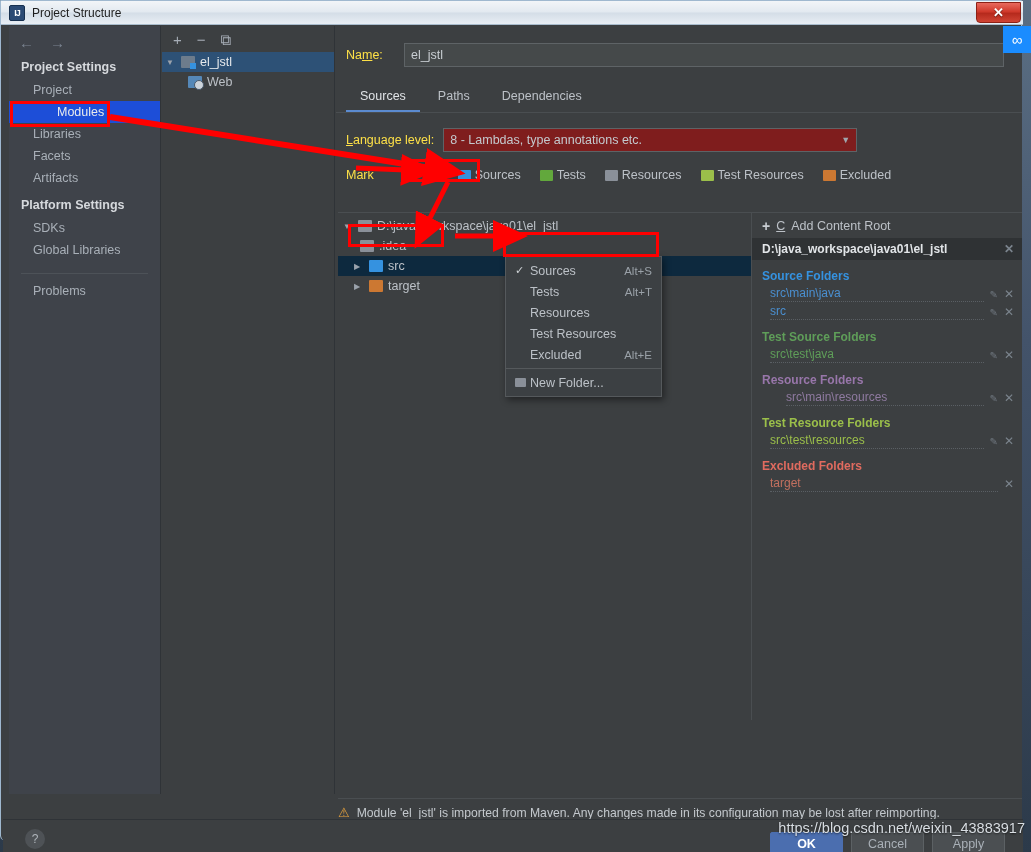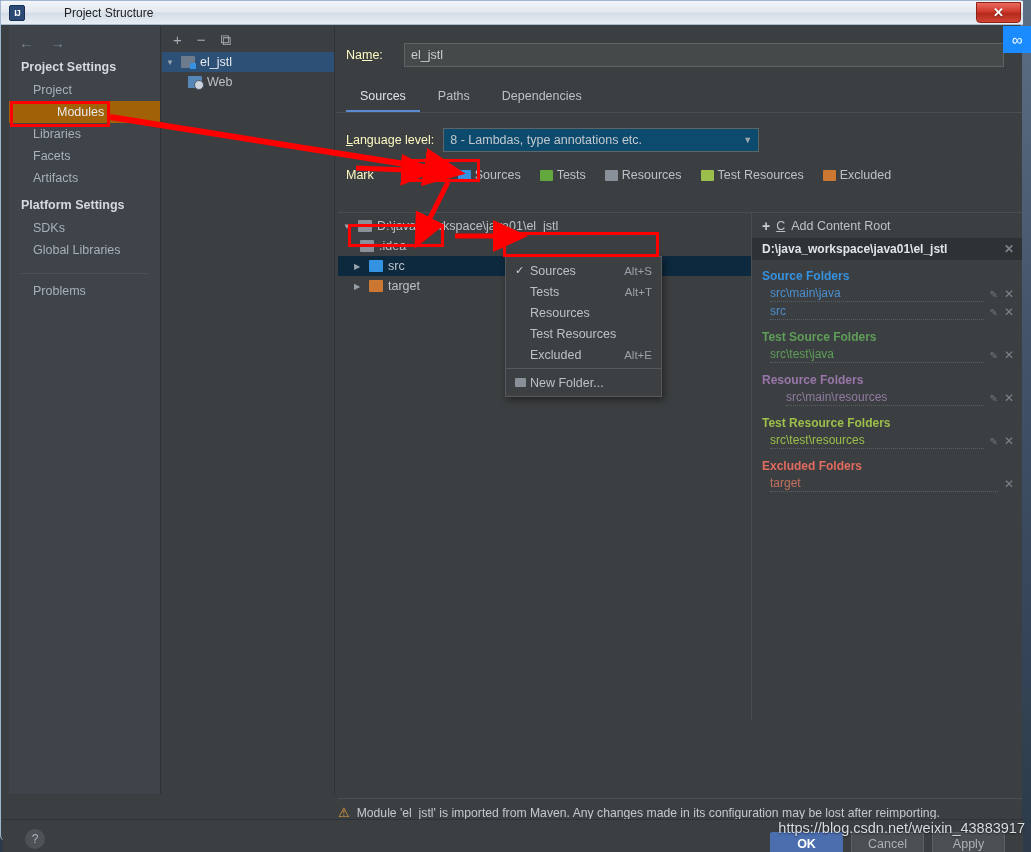--- a/index.html
+++ b/index.html
@@ -19,21 +19,21 @@
   .win-frame {
     position: absolute; left: 0; top: 0; width: 1022px; height: 840px;
     background: #3c3f41;
     border: 1px solid #9fb8cf;
     border-radius: 0 0 4px 4px;
   }
   .titlebar {
     position: absolute; left: 0; top: 0; width: 1022px; height: 24px;
     background: linear-gradient(180deg,#f2f5f8 0%, #e2e9f0 48%, #d4dde7 52%, #e8eef4 100%);
     border-bottom: 1px solid #a9bccd;
-    display: flex; align-items: center; gap: 32px;
+    display: flex; align-items: center;
   }
   .title-icon {
     width: 16px; height: 16px; margin-left: 8px; margin-right: 7px;
     background: #2b4a74;
     border: 1px solid #17304f;
     border-radius: 2px;
     color: #fff; font-size: 9px; font-weight: bold;
     display: flex; align-items: center; justify-content: center;
     letter-spacing: -1px;
   }
@@ -84,21 +84,21 @@
   .sb-group {
     color: #d6d9dd; font-size: 12.5px; font-weight: bold;
     padding: 9px 0 5px 12px;
   }
   .sb-item {
     color: #a9b0b8; font-size: 12.5px;
     padding: 4px 0 4px 24px;
     cursor: pointer;
   }
   .sb-item.selected {
-    background: #a16207;
+    background: #1d4ed8;
     color: #e8eaec;
     padding-left: 48px;
   }
   .sb-sep {
     height: 1px; background: #4d5258; margin: 12px 12px 6px 12px;
   }
 
   
   .modcol {
     position: absolute; left: 160px; top: 0px;
@@ -130,21 +130,21 @@
 
   
   .mainpanel {
     position: absolute; left: 334px; top: 0px;
     width: 686px; height: 768px;
     background: #3c3f41;
   }
   .row-name {
     display: flex; align-items: center; padding: 17px 0 0 10px;
   }
-  .lbl { color: #fef9c3; font-size: 12.5px; }
+  .lbl { color: #fde047; font-size: 12.5px; }
   .u { text-decoration: underline; }
   .txtinput {
     background: #45494a; border: 1px solid #5e6366;
     color: #c9ced3; font-size: 12.5px;
     padding: 4px 6px; outline: none;
   }
   .tabs {
     display: flex; gap: 4px; margin: 16px 0 0 10px;
   }
   .tab {
@@ -153,21 +153,21 @@
     cursor: pointer; border-bottom: 2px solid transparent;
   }
   .tab.active { border-bottom: 2px solid #5b8bd0; color: #e0e3e6; }
   .tabline {
     height: 1px; background: #4a4e51; margin: 0 0 0 0;
   }
   .row-lang {
     display: flex; align-items: center; gap: 9px; padding: 15px 0 0 10px;
   }
   .combo {
-    width: 316px; background: #0c4a6e; border: 1px solid #5e6366;
+    width: 414px; background: #7f1d1d; border: 1px solid #5e6366;
     color: #c4c9ce; font-size: 12.5px; padding: 4px 6px;
     display: flex; align-items: center; justify-content: space-between;
     cursor: pointer;
     text-align: right;
   }
   .caret { color: #a0a6ad; font-size: 9px; }
 
   .markbar {
     display: flex; align-items: center; gap: 19px;
     padding: 16px 0 0 10px; font-size: 12.5px; color: #bcc1c7;

